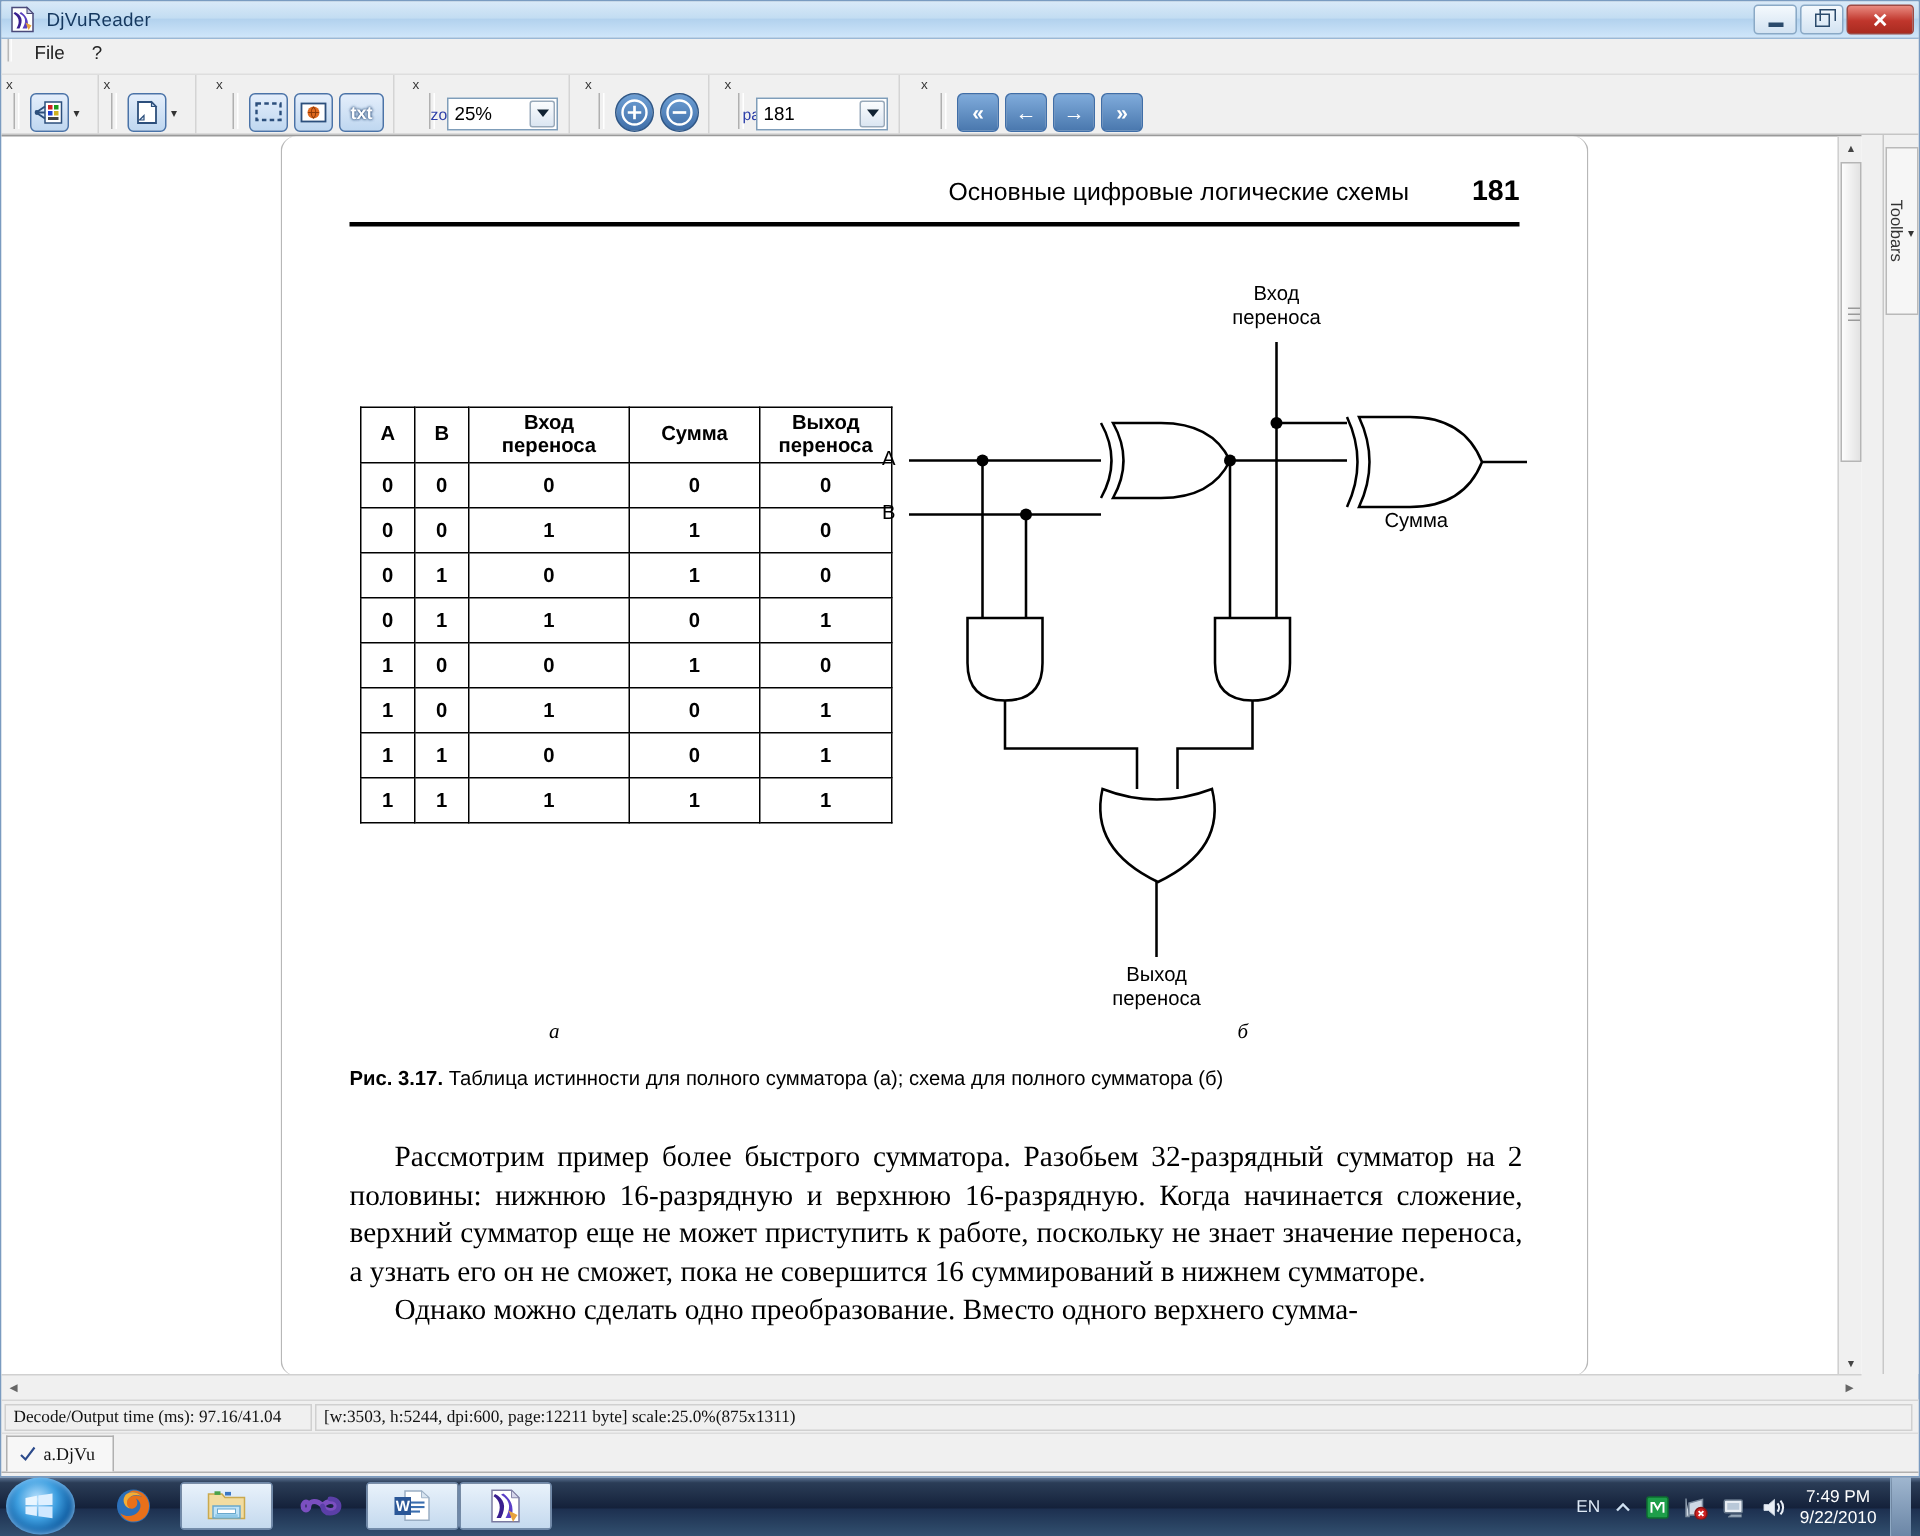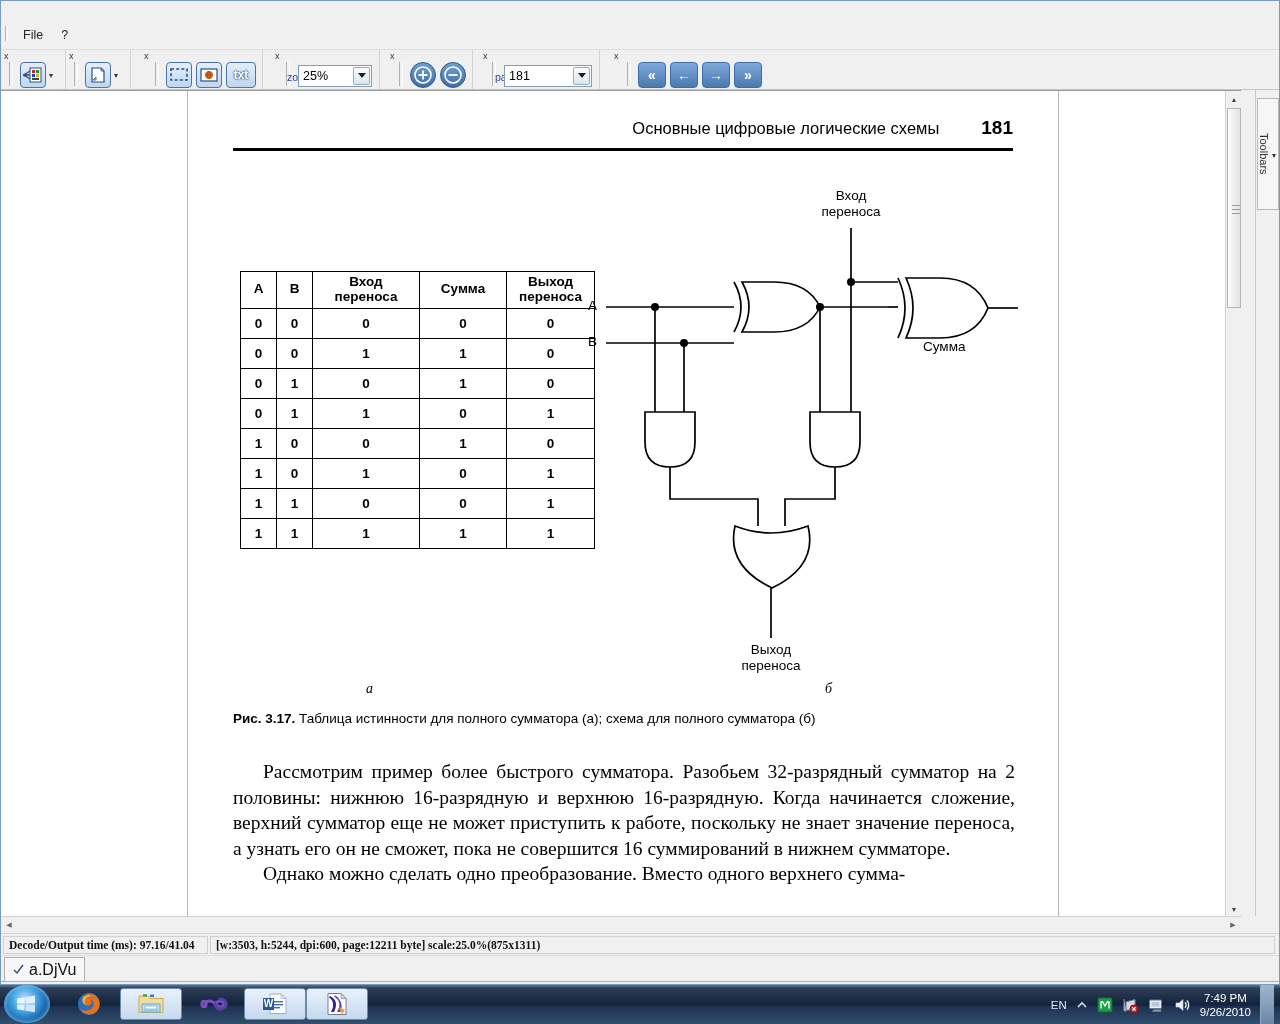--- a/index.html
+++ b/index.html
@@ -95,34 +95,34 @@
     border:1px solid #b9b9b9; background:#f6f6f6;
     display:flex; align-items:center; justify-content:center; }
   .dock-tab span { writing-mode:vertical-rl; font-size:11px; color:#333; }
   .dock-tab .ca { writing-mode:vertical-rl; font-size:8px; margin-top:3px; color:#333; }
 
   
   .statusbar { position:absolute; left:0; top:932px; width:1278px; height:22px;
     background:#f0f0f0; border-top:1px solid #d6d6d6; display:flex; align-items:center; }
   .spanel { height:18px; border:1px solid #d0d0d0; margin-left:2px; display:flex;
     align-items:center; padding:0 5px; font-size:11.5px; color:#111;
-    font-family:"Liberation Serif", serif;font-weight:bold; }
+    font-family:"Liberation Serif", serif; }
 
   
   .tabstrip { position:absolute; left:0; top:954px; width:1278px; height:29px;
     background:#f0f0f0; border-top:1px solid #dcdcdc; }
   .doctab { position:absolute; left:3px; top:1px; height:24px; min-width:72px;
     border:1px solid #b0b0b0; border-bottom:none; background:#f7f7f7;
     display:flex; align-items:center; padding:0 8px; gap:5px; }
-  .doctab .nm { font-size:16px; color:#111; }
+  .doctab .nm { font-size:12px; color:#111;font-family:Liberation Serif, serif; }
   .tabline { position:absolute; left:0; top:25px; width:1278px; height:1px; background:#b0b0b0; }
 
   
   .page { position:absolute; left:186px; top:0; width:872px; height:826px;
-    background:#fff; border-left:1px solid #b7b7b7; border-right:1px solid #b7b7b7; }
+    background:#fff; border-left:1px solid #b7b7b7; border-right:1px solid #b7b7b7;border-radius:10px; }
   .runhead { position:absolute; left:45px; top:26px; width:780px;
     display:flex; align-items:baseline; justify-content:flex-end; gap:42px; }
   .runhead .t { font-size:16.5px; color:#000; font-family:"Liberation Sans",sans-serif; }
   .runhead .pg { font-size:19px; font-weight:bold; color:#000; }
   .hrule { position:absolute; left:45px; top:57px; width:780px; height:3px; background:#000; }
 
   
   table.tt { position:absolute; left:52px; top:180px; border-collapse:collapse;
     font-family:"Liberation Sans",sans-serif; }
   table.tt td, table.tt th { border:1.5px solid #000; text-align:center;
@@ -167,20 +167,43 @@
   .tray .lang { font-size:11.5px; color:#dfeaf6; }
   .clock { text-align:center; color:#fff; font-size:11.5px; line-height:14px; }
   .showdesk { width:14px; height:39px; border-left:1px solid #8fa9c4;
     background:linear-gradient(to bottom,#9fb6cf,#6b86a6); }
 </style>
 </head>
 <body>
 
 <div id="app">
 
+  <div class="titlebar">
+    <div class="tb-icon">
+      <svg width="18" height="18" viewBox="0 0 18 18">
+        <path d="M2 1 h10 l4 4 v12 h-14 z" fill="#ffffff" stroke="#4a4a7a" stroke-width="1"></path>
+        <path d="M12 1 l4 4 h-4 z" fill="#c9c9e4" stroke="#4a4a7a" stroke-width=".7"></path>
+        <path d="M4 4 C8 6,10 9,7 15 L5 15 C8 10,6 7,3 5 z" fill="#3a1f8f"></path>
+        <path d="M7 5 C11 7,12 10,9 15 L12 15 C14 10,11 6,8 4 z" fill="#5a3fbf"></path>
+        <path d="M11 11 l4 2 -2 3 z" fill="#e8a33d"></path>
+      </svg>
+    </div>
+    <div class="tb-title">DjVuReader</div>
+    <div class="tb-btns">
+      <div class="tb-btn">
+          <div class="min-glyph"></div>
+        </div>
+      <div class="tb-btn">
+          <div class="max-glyph"></div>
+        </div>
+      <div class="tb-btn close">
+          <span>✕</span>
+        </div>
+    </div>
+  </div>
 
   <div class="menubar">
     <div class="grip"></div>
     <div class="menu-item">File</div>
     <div class="menu-item">?</div>
   </div>
 
   <div class="toolbar">
 
     <div class="tgroup">
@@ -557,17 +580,17 @@
       <rect x="1.5" y="3" width="12" height="8.5" rx="1" fill="#e8edf3" stroke="#66778a"></rect>
       <rect x="3.5" y="5" width="8" height="4.5" fill="#b9c8d8"></rect>
       <path d="M6 12.8 h7 v1.6 h-9 z" fill="#9fb0c2" stroke="#66778a" stroke-width=".6"></path>
     </svg>
     <svg width="17" height="16" viewBox="0 0 17 16">
       <path d="M2 6 h3 L9 2.6 v10.8 L5 10 H2 z" fill="#e9eef5" stroke="#c9d4e0" stroke-width=".6"></path>
       <path d="M11 5.2 a4.4 4.4 0 0 1 0 5.6 M13 3.4 a7 7 0 0 1 0 9.2" stroke="#e9eef5" stroke-width="1.4" fill="none"></path>
     </svg>
     <div class="clock">
       <div>7:49 PM</div>
-      <div>9/26/2010</div>
+      <div>9/22/2010</div>
     </div>
     <div class="showdesk"></div>
   </div>
 </div>
 
 </body></html>

